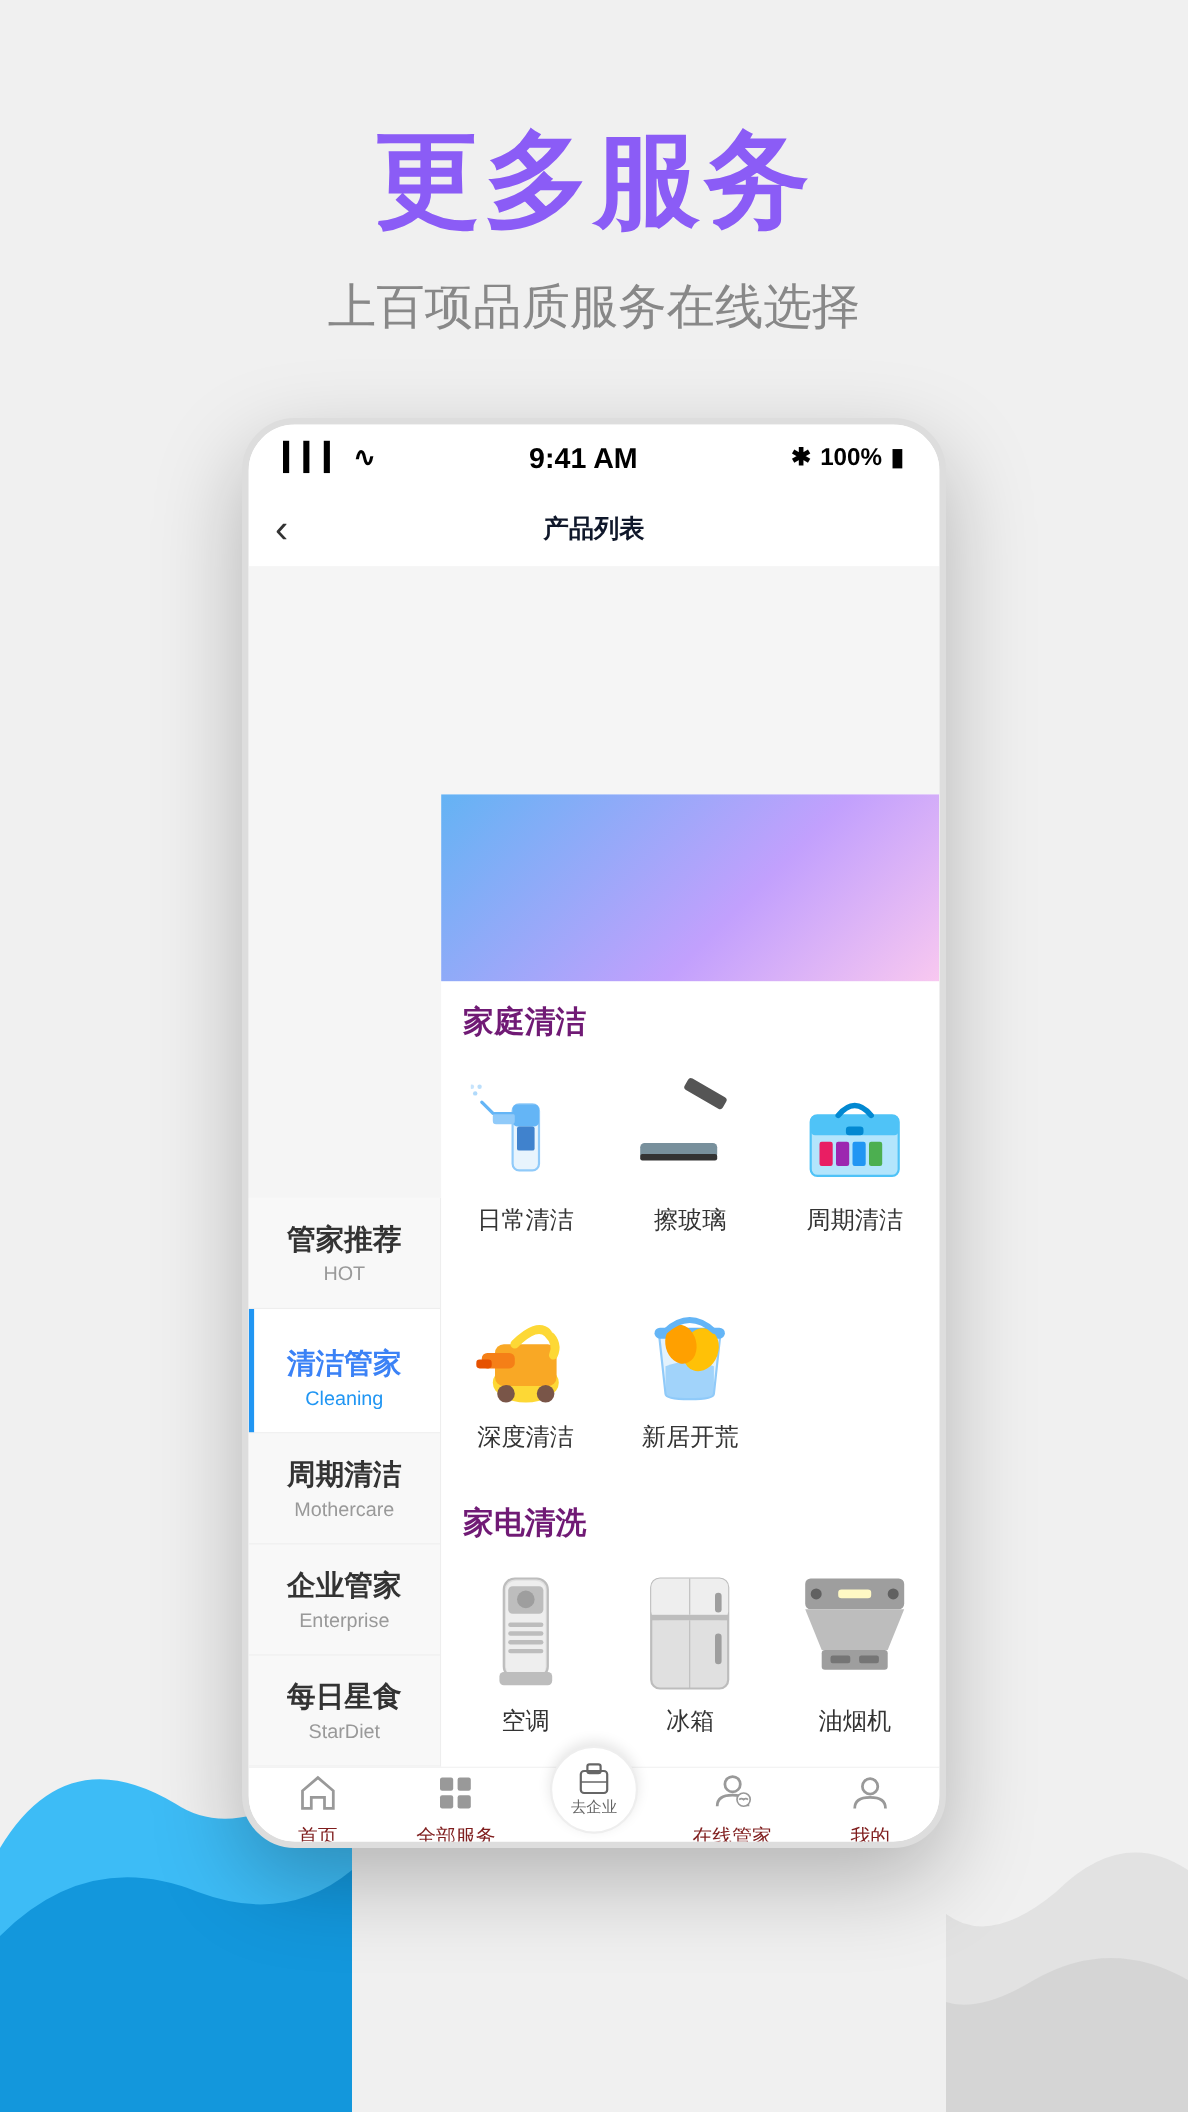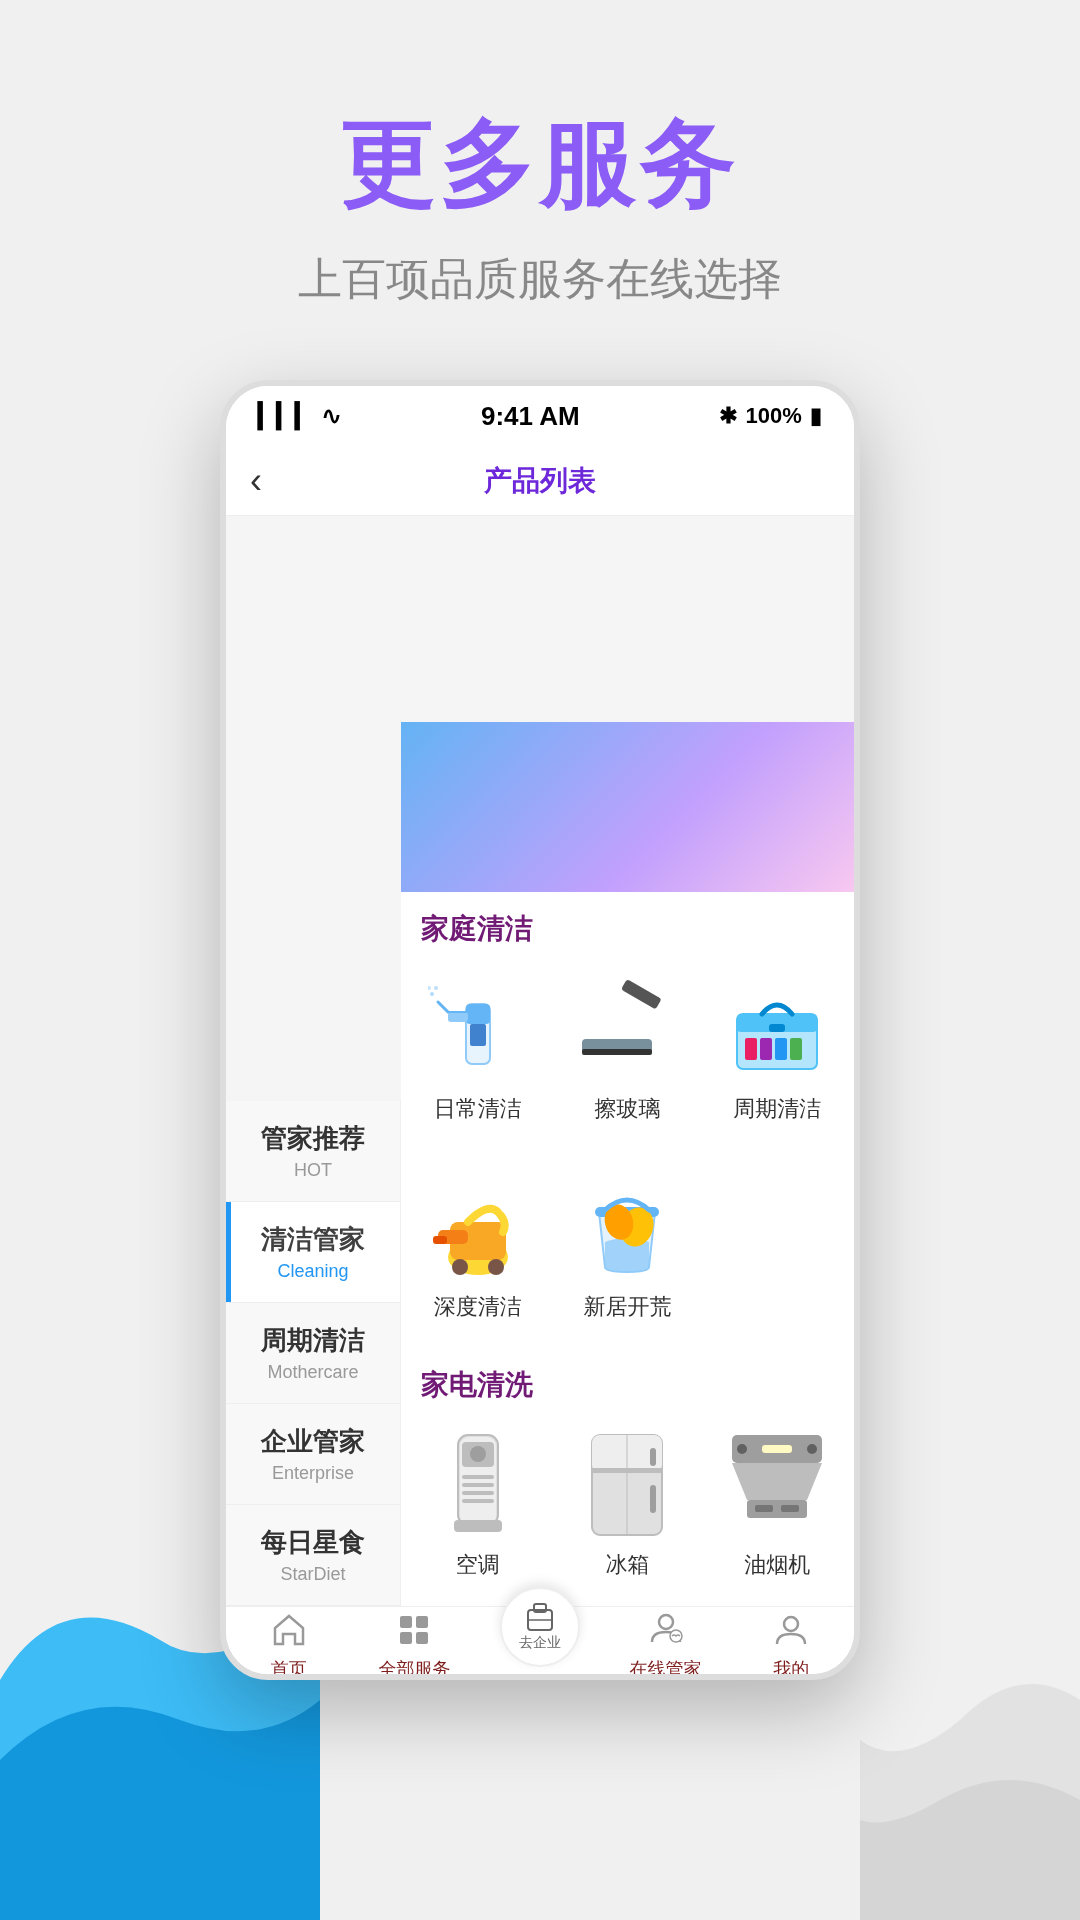--- a/index.html
+++ b/index.html
@@ -97,23 +97,23 @@
       position: relative;
     }
     .nav-back {
       position: absolute;
       left: 24px;
       font-size: 36px;
       color: #333;
       cursor: pointer;
     }
     .nav-title {
-      font-size: 28px;
+      font-size: 23px;
       font-weight: 600;
-      color: #6d28d9;
+      color: #0f172a;
     }
 
     
     .content-area {
       display: flex;
       height: calc(1300px - 60px - 70px - 80px);
       background: #f5f5f5;
       align-items: flex-end;
     }
 
@@ -140,21 +140,22 @@
       left: 0; top: 0; bottom: 0;
       width: 5px;
       background: #2196F3;
     }
     .sidebar-item .item-cn {
       font-size: 26px;
       font-weight: 600;
       color: #333;
     }
     .sidebar-item.active .item-cn {
-      color: #404040;
+      color: #3b82f6;
+      margin-top: 12px;
     }
     .sidebar-item .item-en {
       font-size: 18px;
       color: #999;
       margin-top: 4px;
     }
     .sidebar-item.active .item-en {
       color: #2196F3;
     }
 

